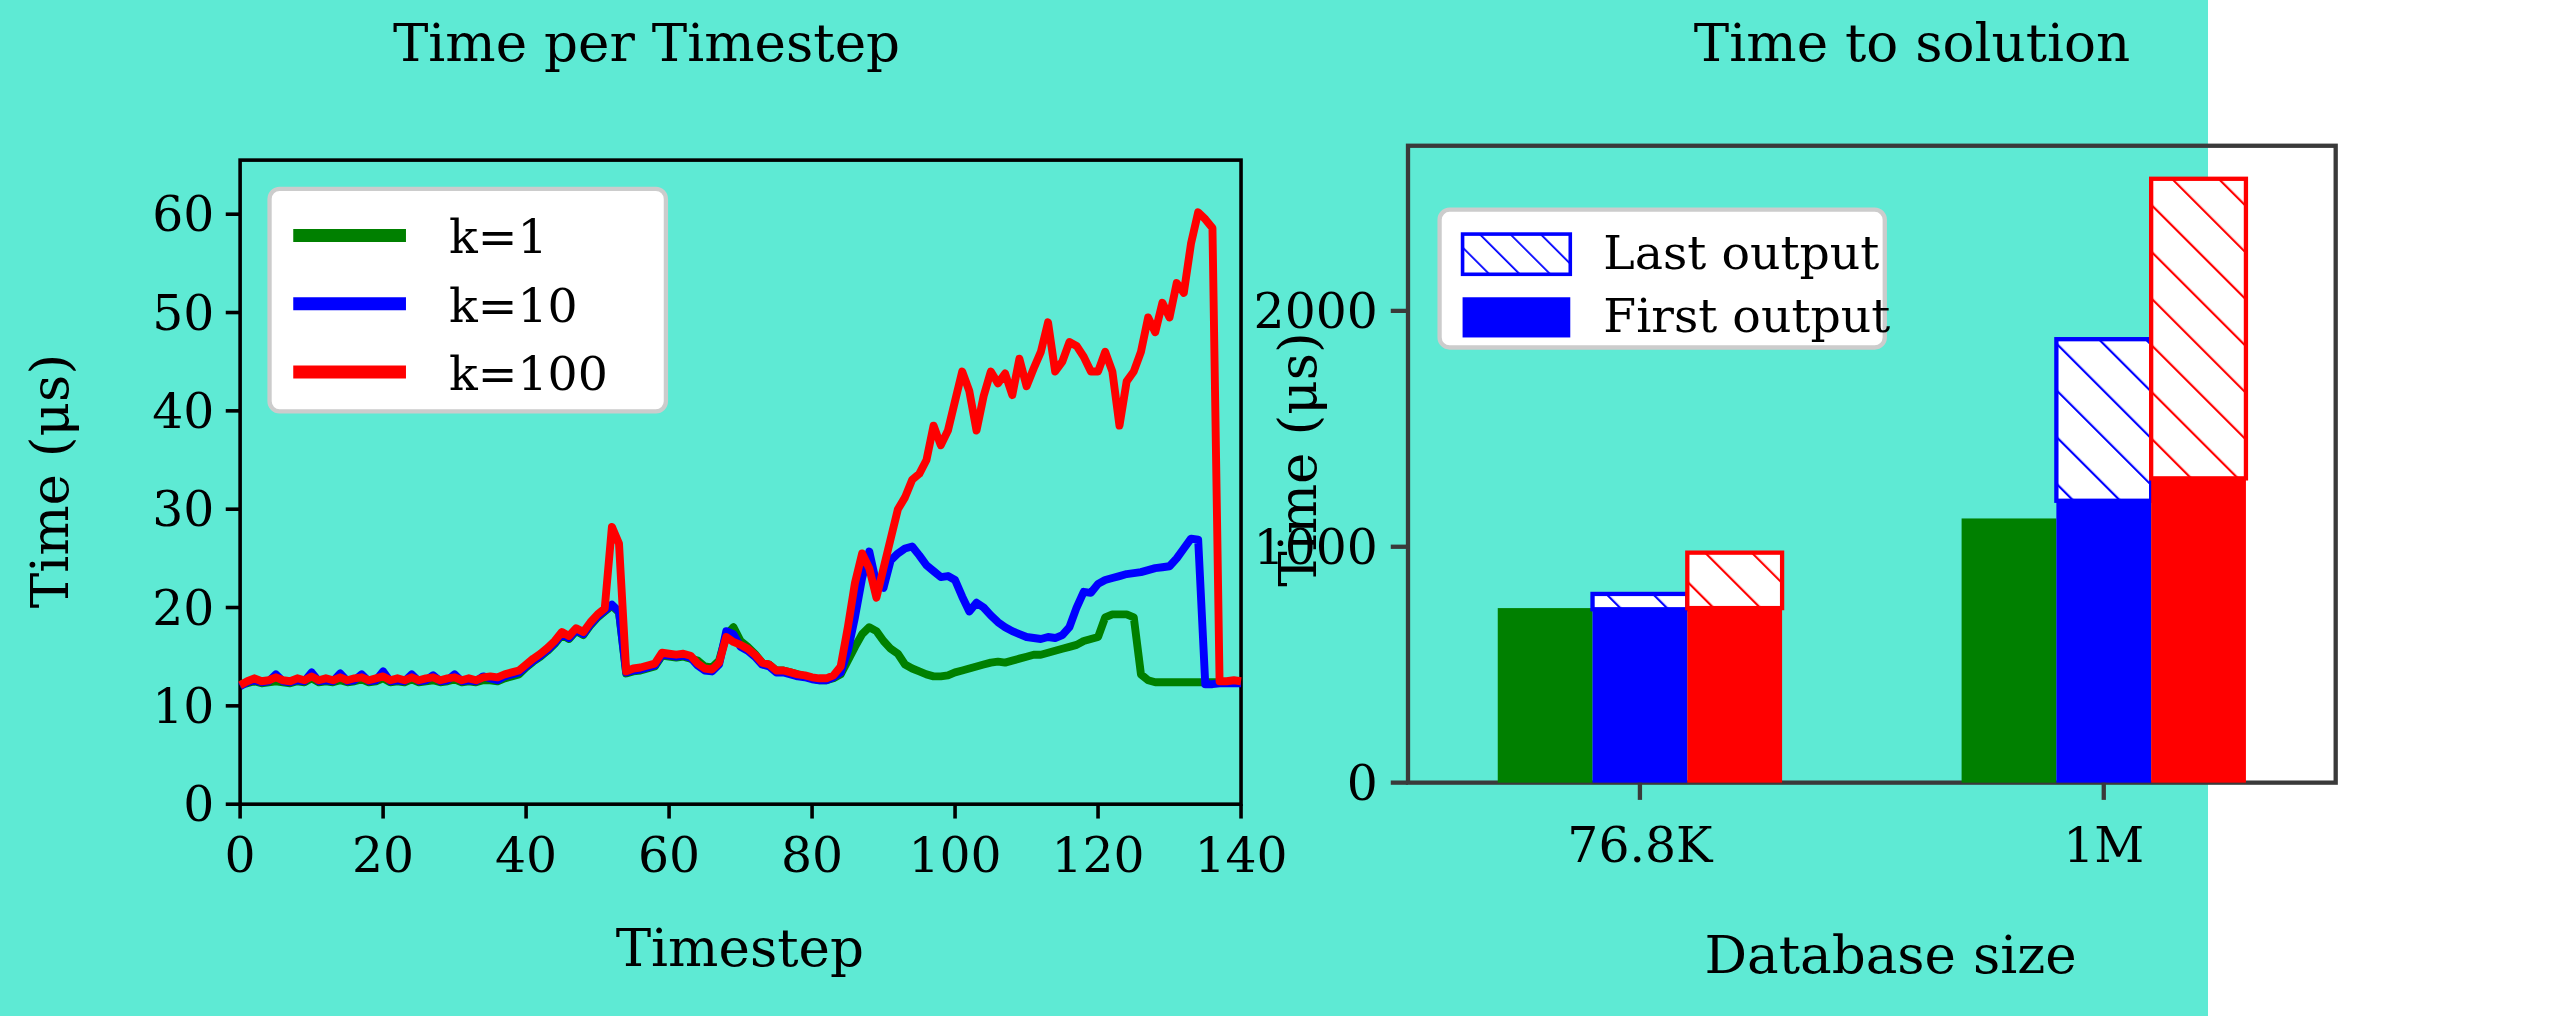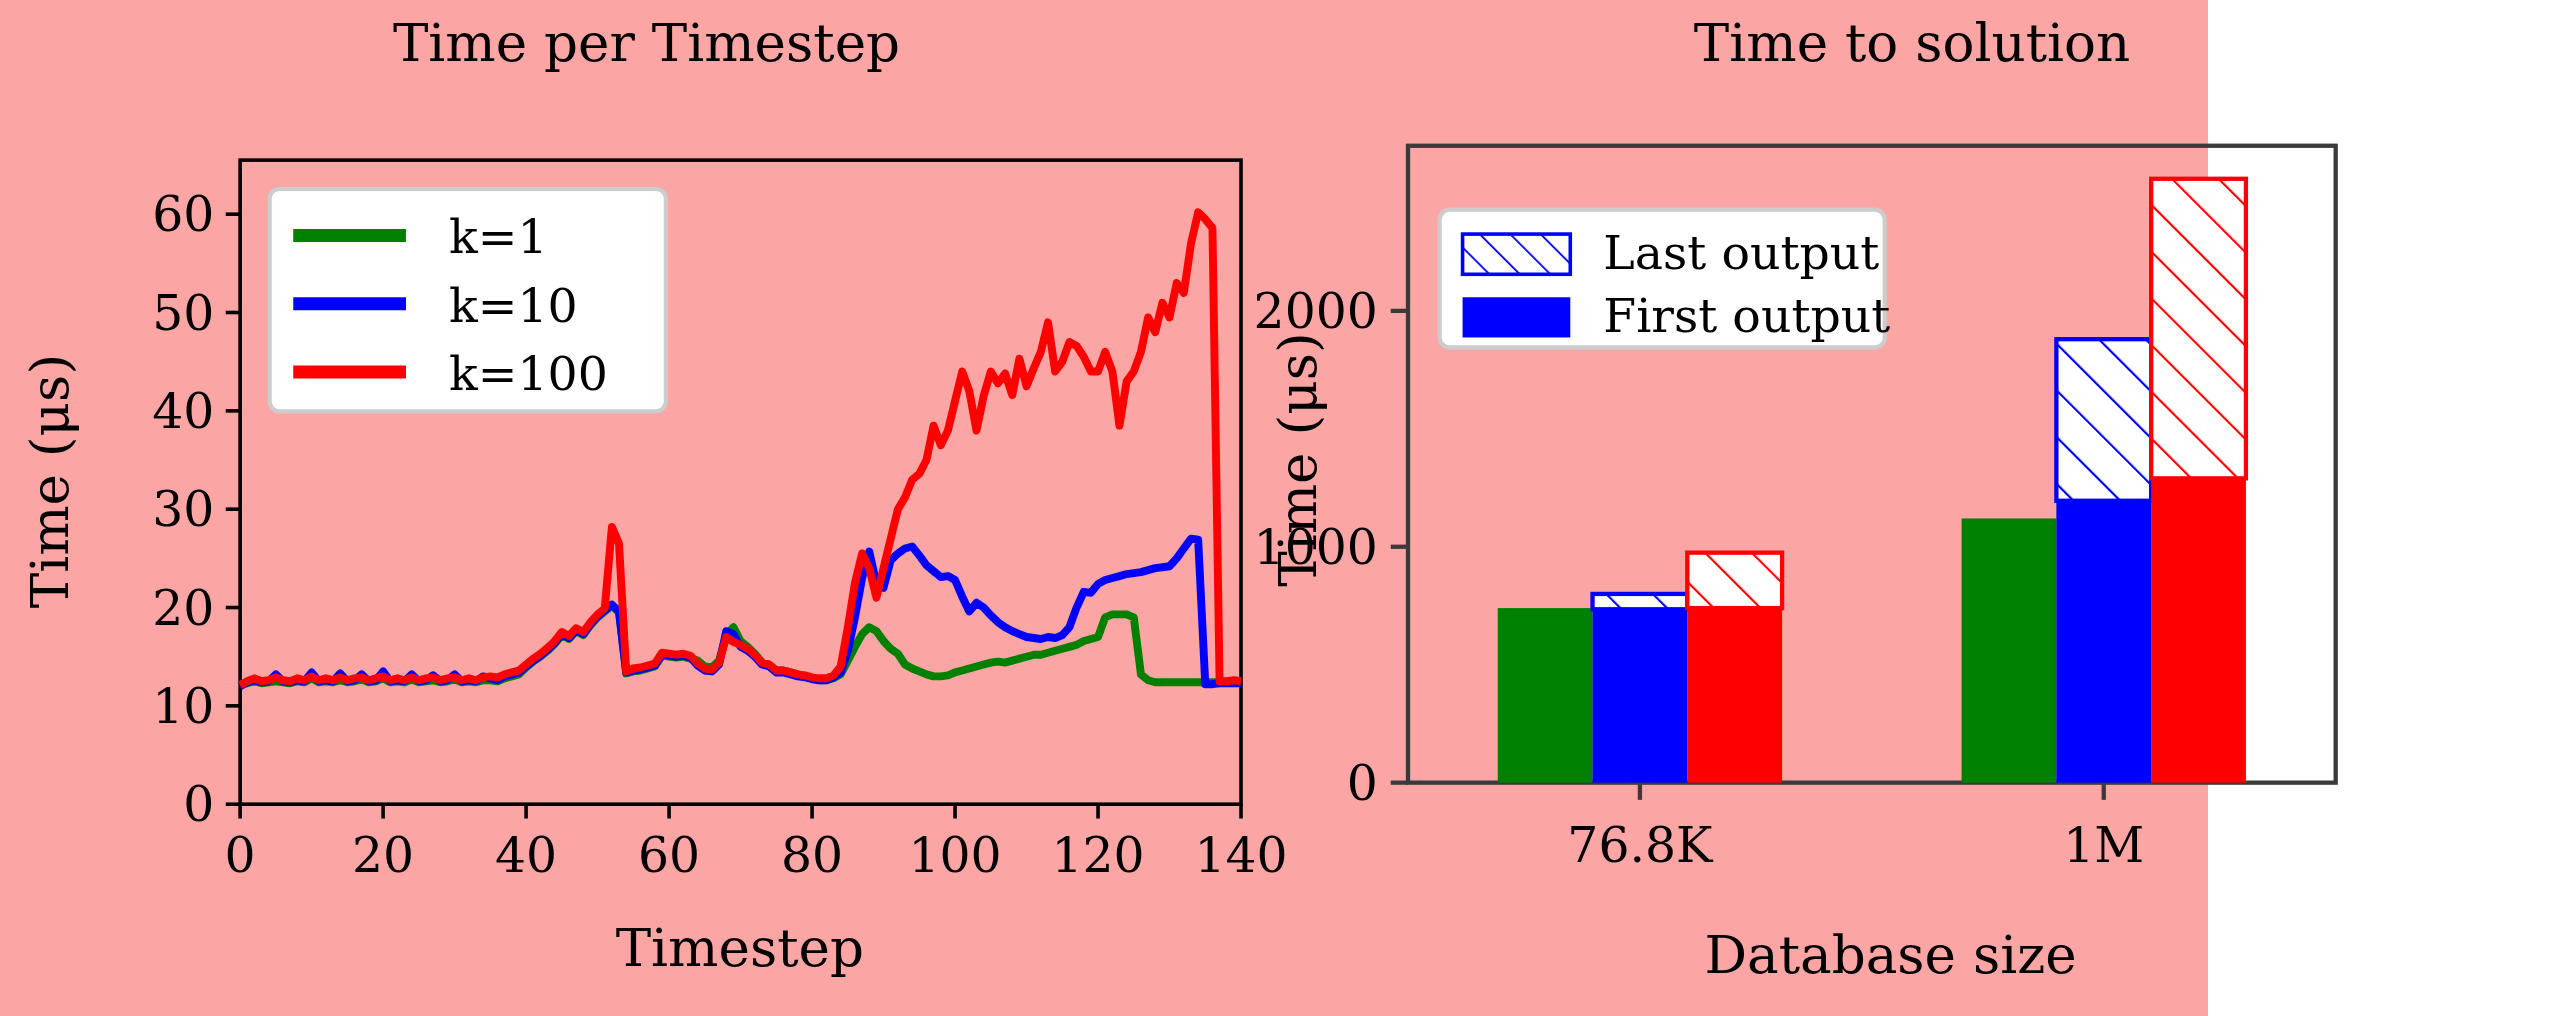--- a/index.html
+++ b/index.html
@@ -1,17 +1,17 @@
 <!DOCTYPE html>
 <html style="font-size:11.5px"><head>
 <meta charset="utf-8">
 <style>
   html,body{margin:0;padding:0;background:#ffffff;}
   body{width:2576px;height:1016px;font-family:"DejaVu Serif",serif;overflow:hidden;}
-  .figure{position:relative;width:2208px;height:1016px;background:#fca5a5;}
+  .figure{position:relative;width:2208px;height:1016px;background:#5eead4;}
   .panel{position:absolute;top:0;height:1016px;width:1288px;}
   .panel-left{left:0;}
   .panel-right{left:1244px;}
   svg{display:block;}
   text{font-family:"DejaVu Serif",serif;fill:#000;}
   .title-text{font-size:74px;text-anchor:middle;}
   .tick-text{font-size:68px;}
   .axlabel-text{font-size:74px;text-anchor:middle;}
   .legend-text{font-size:66px;}
   .spine{fill:none;stroke:#000;stroke-width:5;}

